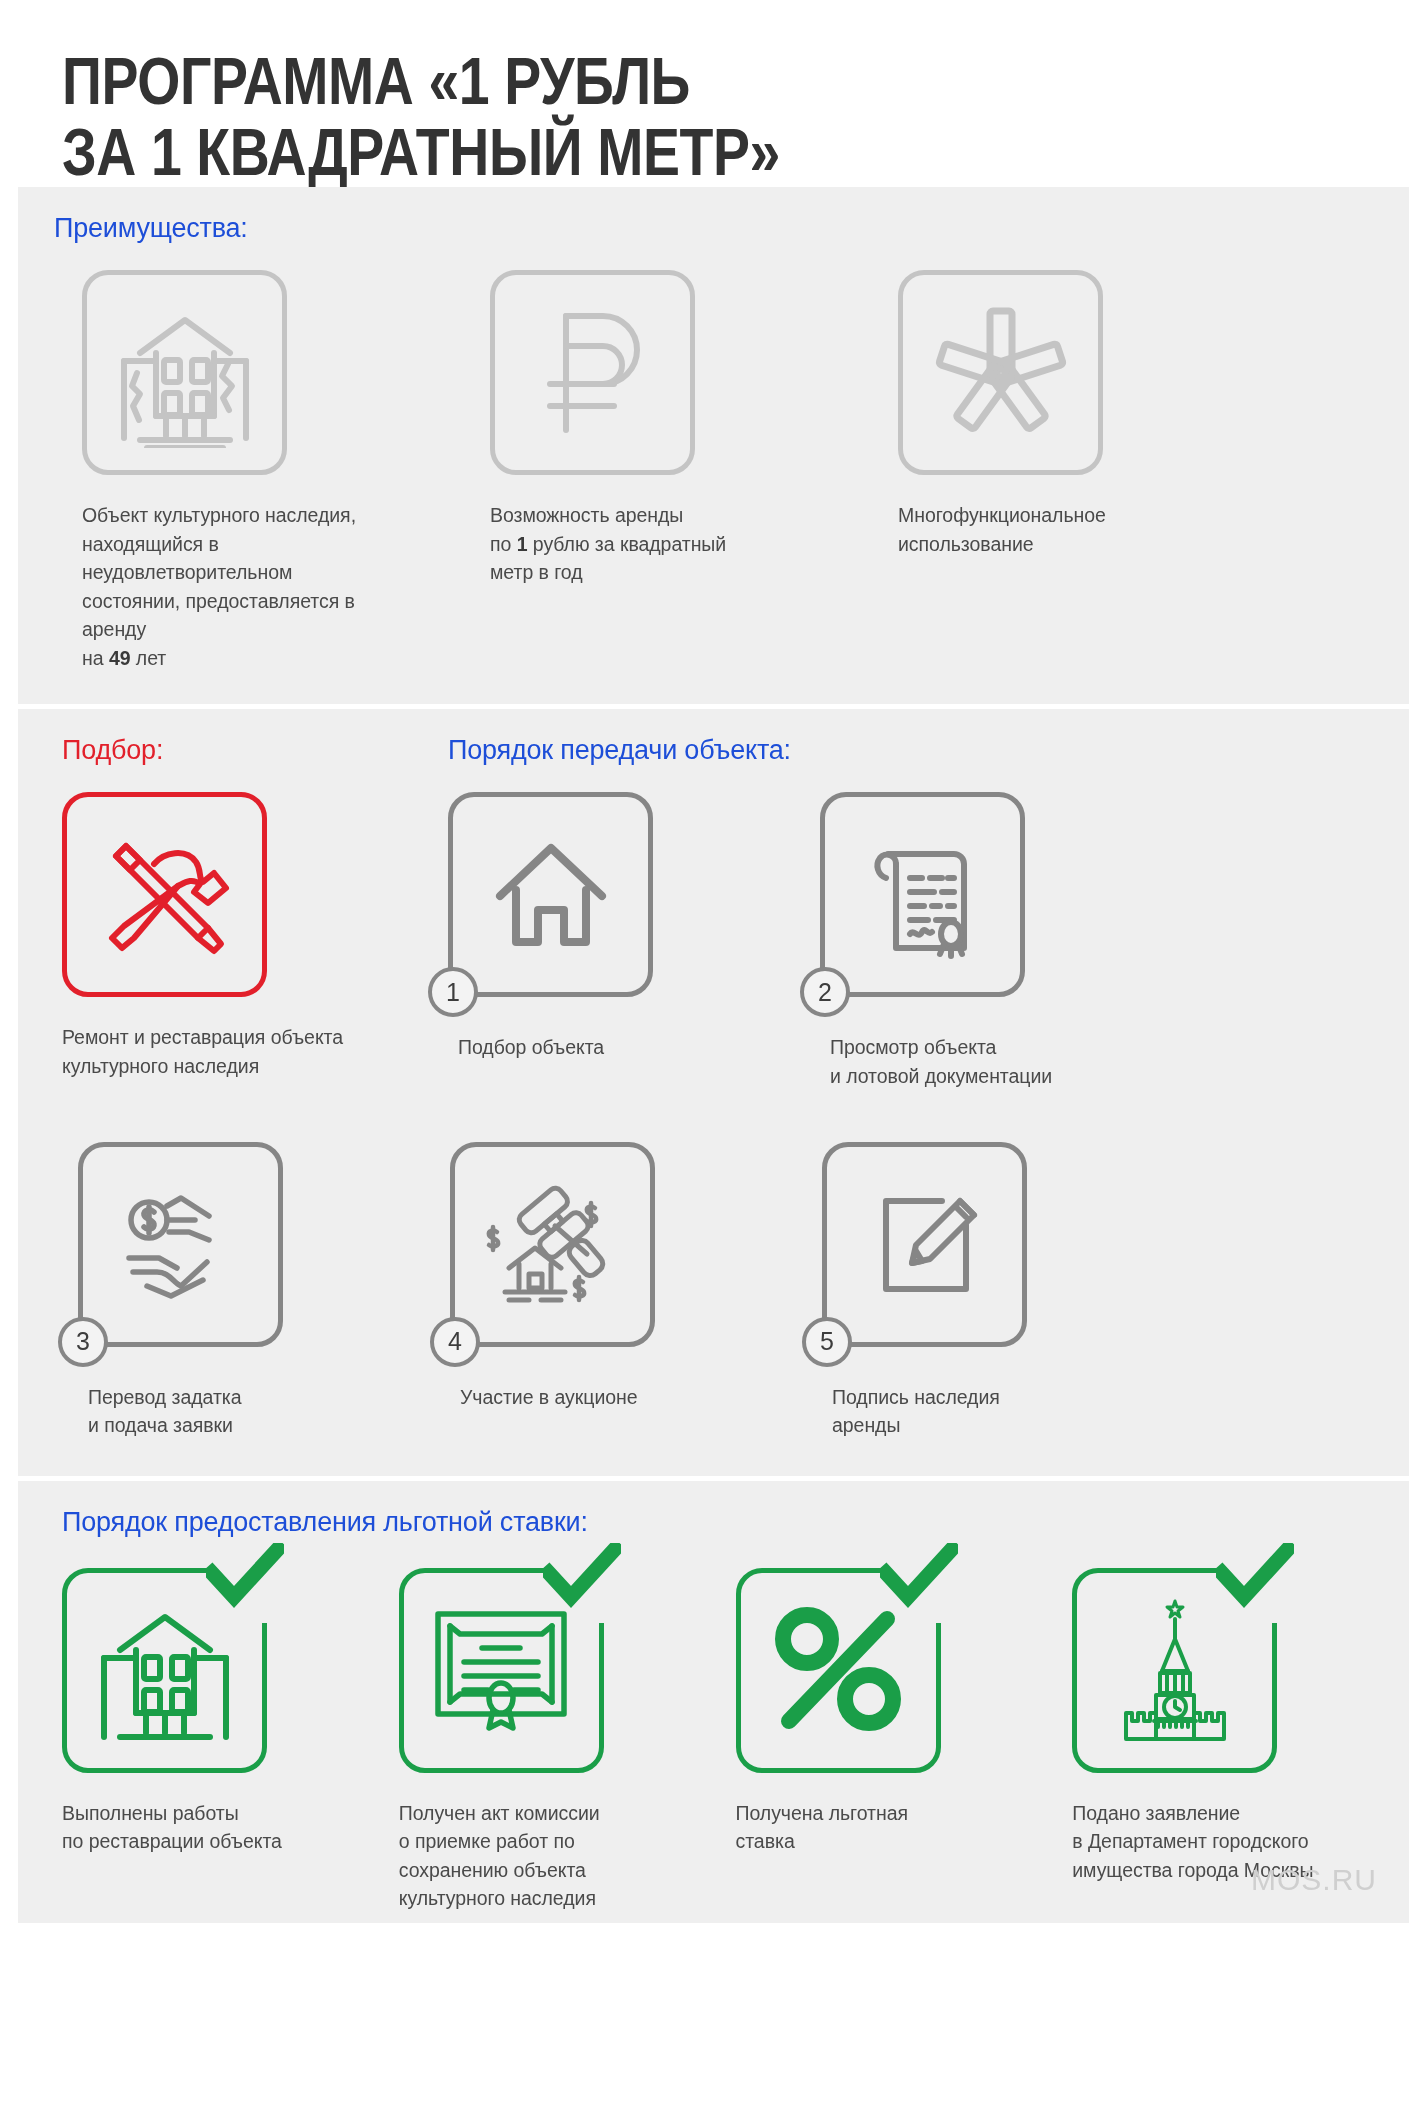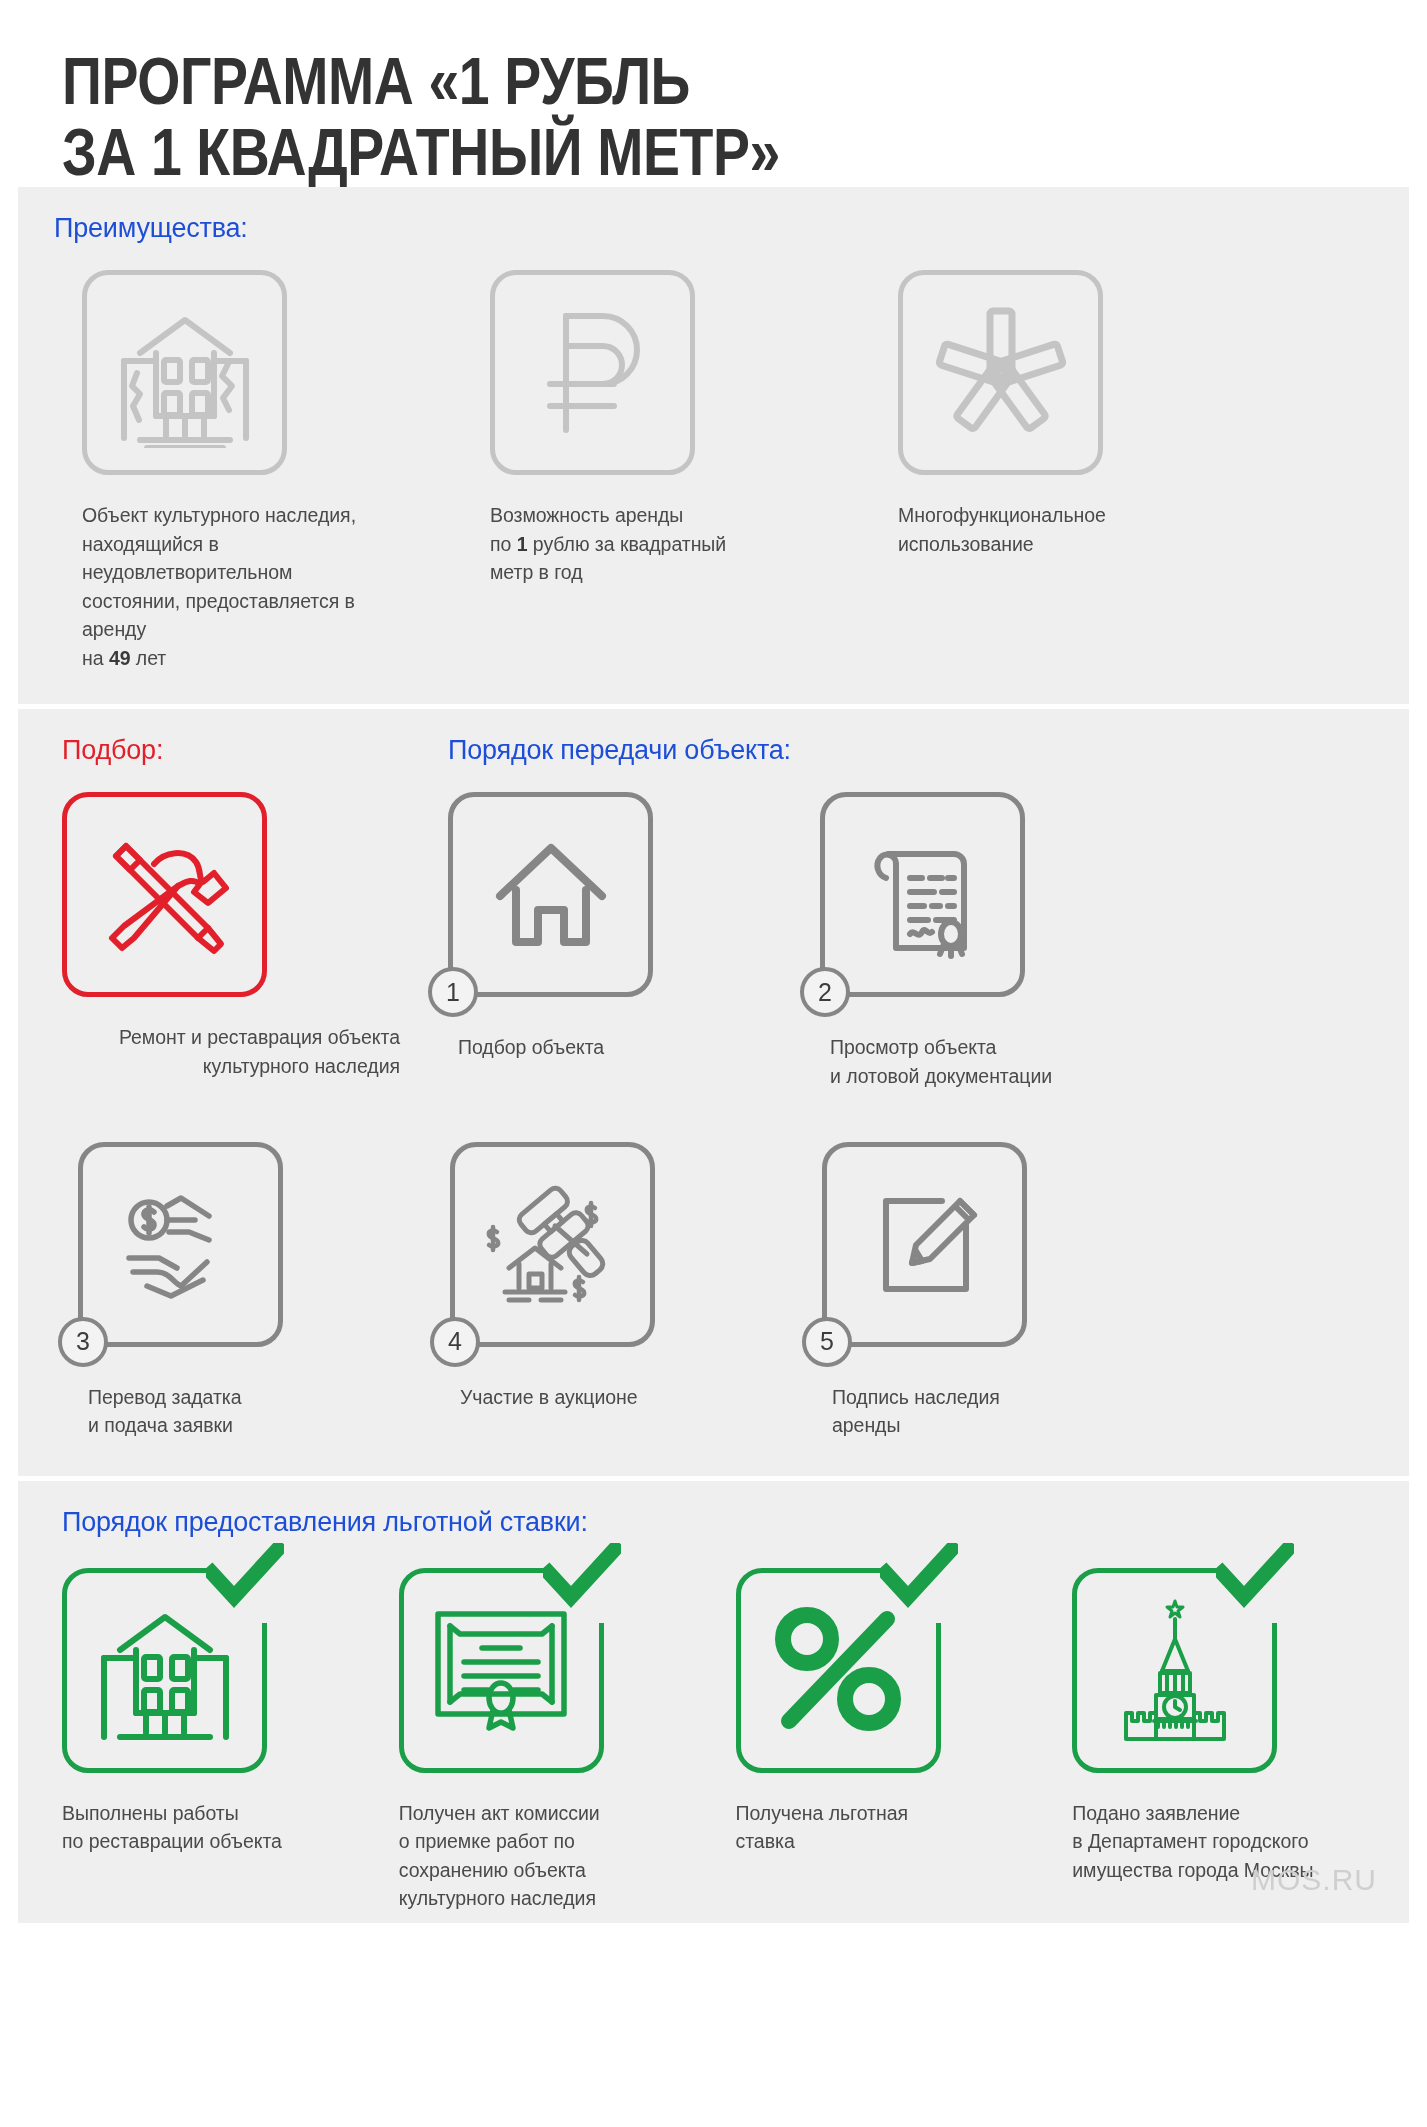--- a/index.html
+++ b/index.html
@@ -100,21 +100,21 @@
   #sec-benefits { padding-bottom:32px; }
   .ben-row { padding:26px 0 0 36px; display:flex; }
   .ben-col { width:380px;margin-left:28px; }
   .ben-col .cap { margin-top:26px; width:340px; }
 
   #sec-conditions { padding-bottom:30px; display:flex; }
   .cond-left { width:396px; padding-left:18px; }
   .cond-right { flex:1; }
 
   .cond-left .icobox { margin:26px 0 0 26px; }
-  .cond-left .cap { margin-top:26px; margin-left:34px; width:330px;text-align:right; }
+  .cond-left .cap { margin-top:26px; margin-left:26px; width:330px; }
 
   .transfer-grid { padding:26px 0 0 18px; }
   .tr-row { display:flex; margin-bottom:52px; }
   .tr-cell { width:372px; position:relative; }
   .tr-cell .cap { margin-top:36px; margin-left:26px; }
   .tr-cell .icobox { margin-left:16px; }
 
   .cond-bottomrow { display:flex; padding-left:44px; }
   .cb-cell { width:372px; position:relative; }
   .cb-cell .icobox { margin-left:16px; }

